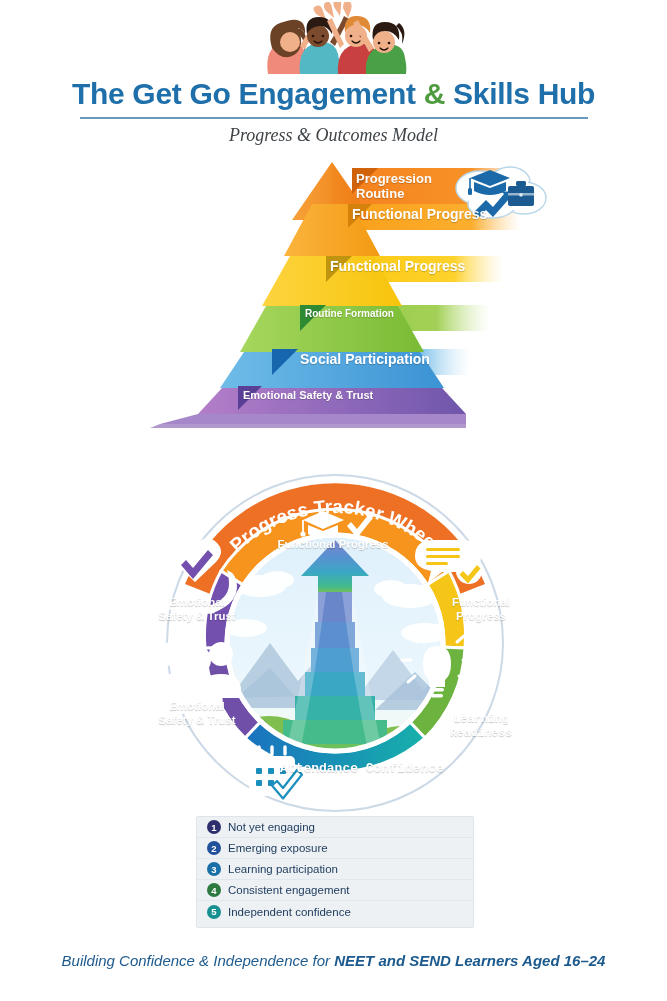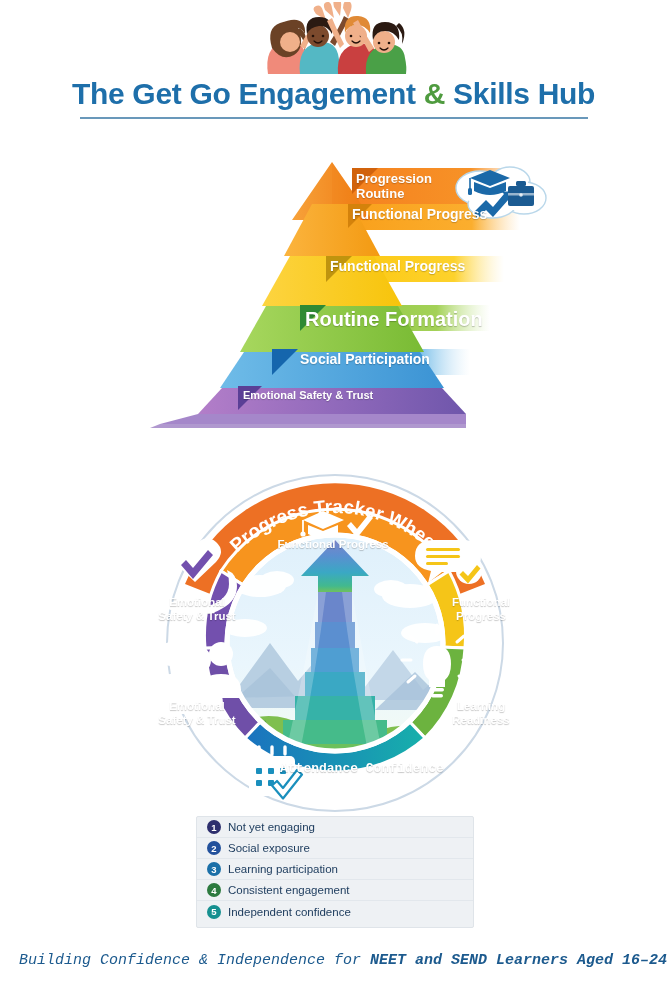--- a/index.html
+++ b/index.html
@@ -30,34 +30,34 @@
   .pyramid-wrap{position:absolute;left:0;top:160px;width:667px;height:305px;}
   .pyramid-svg{position:absolute;left:0;top:0;}
   .band-label{
     position:absolute;color:#ffffff;font-weight:bold;
     text-shadow:0 1px 1px rgba(0,0,0,.22);
     white-space:nowrap;line-height:1.12;
   }
   .bl-0{left:356px;top:12px;font-size:13px;}
   .bl-1{left:352px;top:47px;font-size:14px;}
   .bl-2{left:330px;top:99px;font-size:14px;}
-  .bl-3{left:305px;top:148px;font-size:20px;}
+  .bl-3{left:305px;top:148px;font-size:10px;}
   .bl-4{left:277px;top:192px;font-size:14px;margin-left:23px;}
   .bl-5{left:243px;top:229px;font-size:11px;}
 
   
   .wheel-wrap{position:absolute;left:125px;top:468px;width:420px;height:350px;}
   .wheel-svg{position:absolute;left:0;top:0;}
   .seg-label{
     position:absolute;color:#ffffff;font-weight:bold;font-size:11.5px;
     text-align:center;line-height:1.2;text-shadow:0 1px 1px rgba(0,0,0,.22);
   }
   .sl-top{left:143px;top:70px;width:130px;}
   .sl-right-up{left:310px;top:128px;width:92px;}
-  .sl-right-dn{left:310px;top:232px;width:92px;}
+  .sl-right-dn{left:310px;top:244px;width:92px;font-family:Liberation Mono, monospace;}
   .sl-left-up{left:22px;top:128px;width:100px;}
   .sl-left-dn{left:22px;top:232px;width:100px;}
   .sl-bottom{left:155px;top:293px;width:170px;font-size:13px;text-align:left;font-family:Liberation Mono, monospace;}
 
   
   .legend-panel{
     position:absolute;left:196px;top:816px;width:276px;height:110px;
     background:#eef1f4;border:1px solid #dfe4e9;border-radius:2px;
   }
   .legend-row{
@@ -67,22 +67,22 @@
   .legend-row:last-child{border-bottom:none;}
   .legend-num{
     width:14px;height:14px;border-radius:50%;flex:0 0 14px;
     color:#fff;font-size:9.5px;font-weight:bold;
     display:flex;align-items:center;justify-content:center;margin-right:7px;
   }
   .legend-text{font-size:11.5px;color:#1b3a5c;}
 
   
   .footer{
-    position:absolute;left:0;right:0;top:952px;text-align:right;
-    font-family:Liberation Mono, monospace;font-style:italic;
+    position:absolute;left:0;right:0;top:952px;text-align:center;
+    font-family:Liberation Sans, sans-serif;font-style:italic;
     font-size:15px;color:#1c5a8e;
   }
   .footer b{font-weight:bold;font-style:italic;}
 </style>
 </head>
 <body>
 
 <div class="poster">
 
   <div class="hero-illustration">
@@ -127,20 +127,21 @@
         <circle cx="379" cy="41" r="1.3" fill="#241109"></circle>
         <circle cx="389" cy="41" r="1.3" fill="#241109"></circle>
         <path d="M380 46 q4 4 8 0" stroke="#241109" stroke-width="1.2" fill="none" stroke-linecap="round"></path>
       </g>
     </svg>
   </div>
 
   <div class="header-block">
     <h1 class="main-title"><span>The Get Go Engagement </span><span class="amp">&amp;</span><span> Skills Hub</span></h1>
     <div class="title-rule"></div>
+    <p class="subtitle">Progress &amp; Outcomes Model</p>
   </div>
 
   <div class="pyramid-wrap">
     <svg class="pyramid-svg" width="667" height="305" viewBox="0 0 667 305">
       <defs>
         <linearGradient id="rb0" x1="0" y1="0" x2="1" y2="0">
           <stop offset="0%" stop-color="#f5821f"></stop>
             <stop offset="70%" stop-color="#f79227"></stop>
             <stop offset="100%" stop-color="#fbb36a" stop-opacity="0"></stop>
         </linearGradient>
@@ -450,21 +451,21 @@
     <div class="seg-label sl-bottom">Attendance Confidence</div>
   </div>
 
   <div class="legend-panel">
     <div class="legend-row">
       <span class="legend-num" style="background: rgb(45, 47, 110);">1</span>
       <span class="legend-text">Not yet engaging</span>
     </div>
     <div class="legend-row">
       <span class="legend-num" style="background: rgb(34, 81, 156);">2</span>
-      <span class="legend-text">Social exposure</span>
+      <span class="legend-text">Emerging exposure</span>
     </div>
     <div class="legend-row">
       <span class="legend-num" style="background: rgb(26, 111, 168);">3</span>
       <span class="legend-text">Learning participation</span>
     </div>
     <div class="legend-row">
       <span class="legend-num" style="background: rgb(44, 122, 63);">4</span>
       <span class="legend-text">Consistent engagement</span>
     </div>
     <div class="legend-row">

